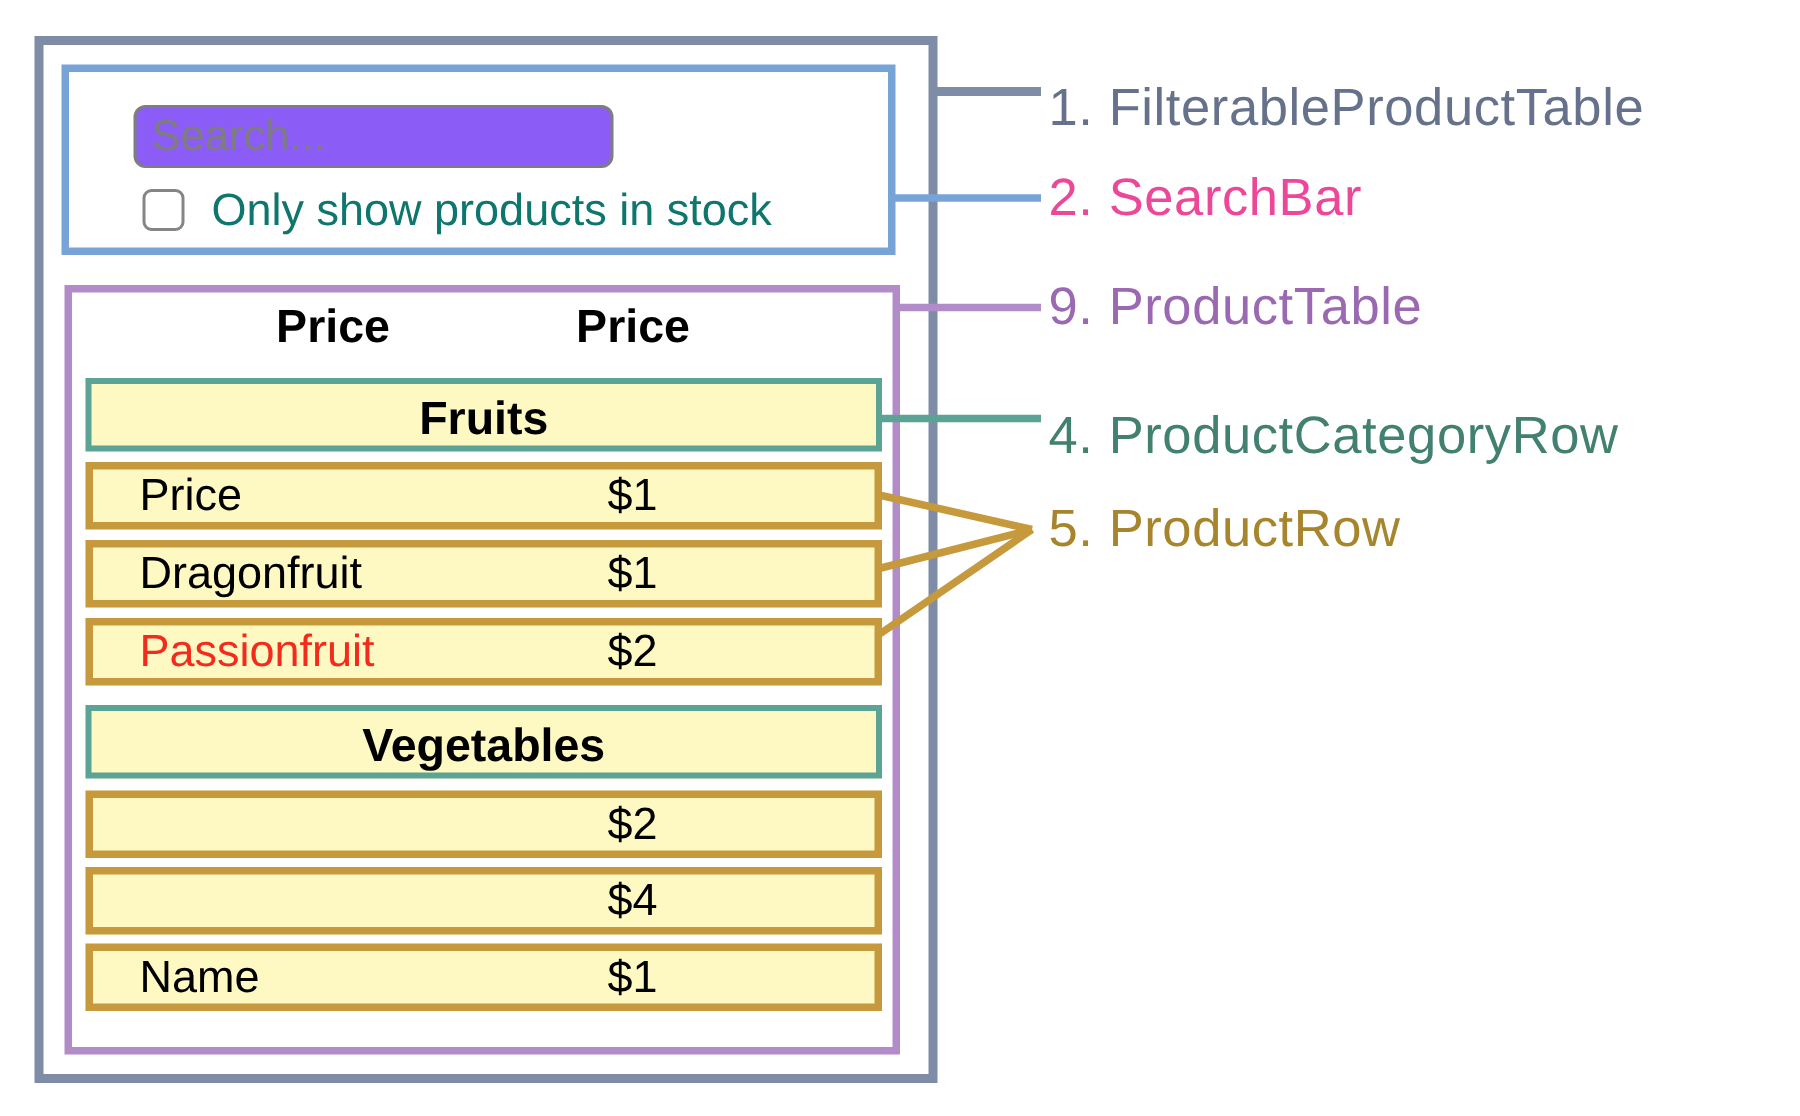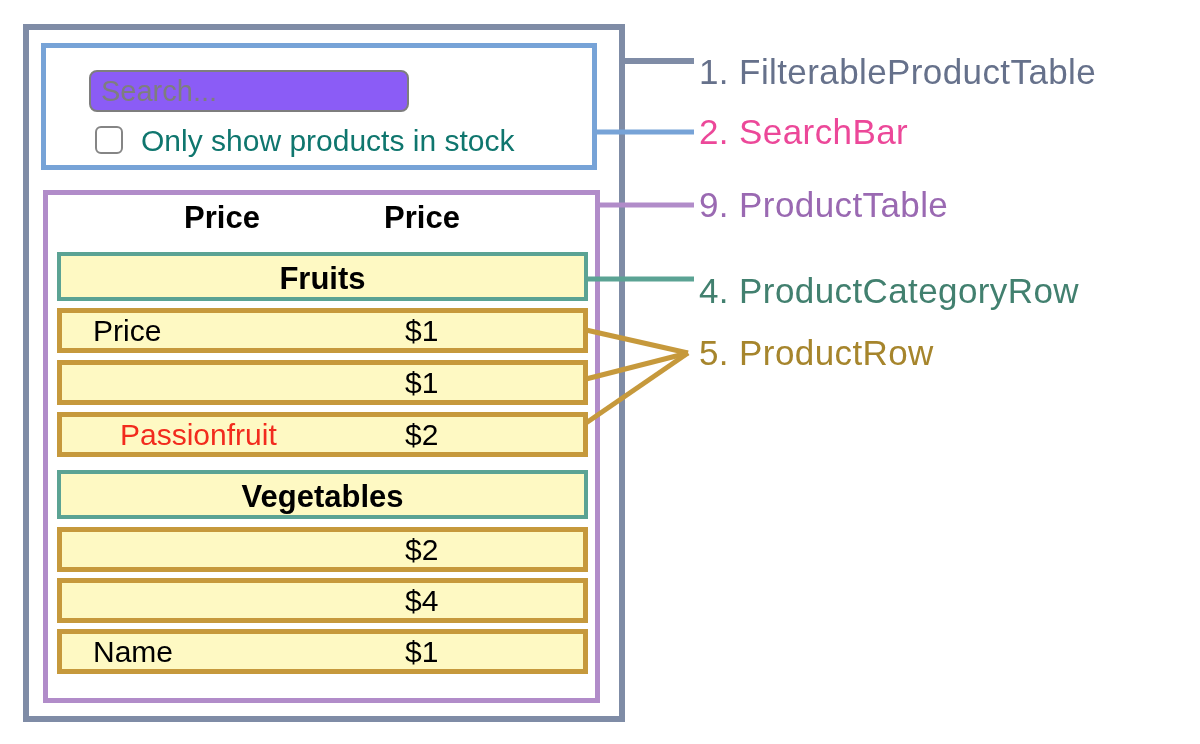--- a/index.html
+++ b/index.html
@@ -78,21 +78,21 @@
   .prod-row {
     border: 5px solid var(--row_border);
     height: 45px;
     font-size: 30px; color: #000;
   }
   .pname { margin-left: 31px; white-space: nowrap; }
   .pprice { position: absolute; left: 343px; white-space: nowrap; }
   .r-fruits       { top: 252px; }
   .r-apple        { top: 308px; }
   .r-dragonfruit  { top: 360px; }
-  .r-passionfruit { top: 412px; padding-left: 27px; }
+  .r-passionfruit { top: 412px; }
   .r-vegetables   { top: 470px; }
   .r-spinach      { top: 527px; }
   .r-pumpkin      { top: 578px; }
   .r-peas         { top: 629px; }
   
   .connectors {
     position: absolute; left: 0; top: 0;
     width: 1200px; height: 744px;
     pointer-events: none;
   }
@@ -133,20 +133,21 @@
 
   <div class="cat-row r-fruits">
     <span>Fruits</span>
   </div>
 
   <div class="prod-row r-apple">
     <span class="pname">Price</span>
     <span class="pprice">$1</span>
   </div>
   <div class="prod-row r-dragonfruit">
+    <span class="pname">Dragonfruit</span>
     <span class="pprice">$1</span>
   </div>
   <div class="prod-row r-passionfruit">
     <span class="pname" style="color: rgb(242, 43, 29);">Passionfruit</span>
     <span class="pprice">$2</span>
   </div>
 
   <div class="cat-row r-vegetables">
     <span>Vegetables</span>
   </div>

